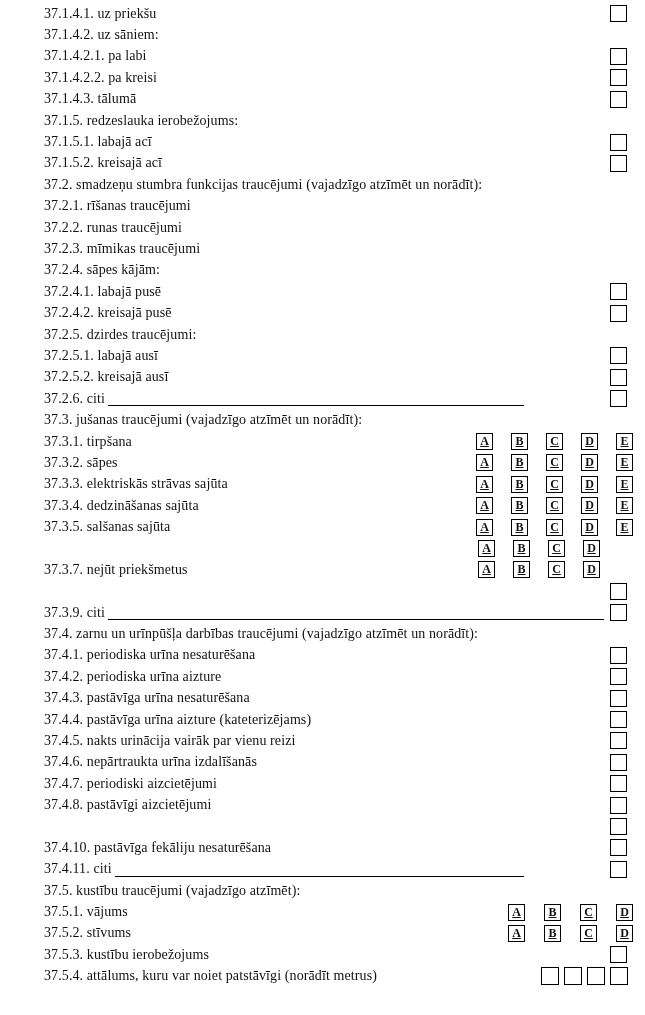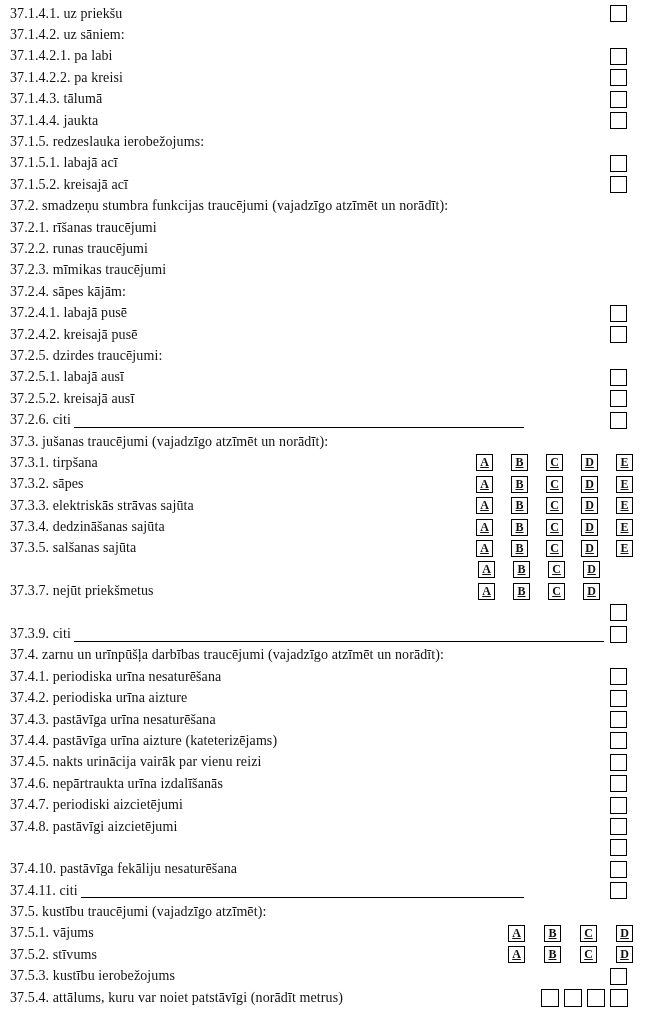--- a/index.html
+++ b/index.html
@@ -16,20 +16,21 @@
   .form {
     padding: 3px 12px 2px 10px;
     box-sizing: border-box;
     width: 645px;
   }
   .row {
     display: flex;
     align-items: center;
     height: 21.4px;
     white-space: nowrap;
+    margin-left: 34px;
   }
   .row-text {
     white-space: nowrap;
     letter-spacing: 0.1px;
   }
   .spacer { flex: 1 1 auto; }
   .checkbox {
     flex: 0 0 auto;
     width: 15px;
     height: 15px;
@@ -101,25 +102,20 @@
         <span class="row-text">37.1.4.2.2. pa kreisi</span>
         <span class="spacer"></span>
         <span class="checkbox"></span>
       </div>
       <div class="row">
         <span class="row-text">37.1.4.3. tālumā</span>
         <span class="spacer"></span>
         <span class="checkbox"></span>
       </div>
       <div class="row">
-        <span class="row-text">37.1.4.4. jaukta</span>
-        <span class="spacer"></span>
-        <span class="checkbox"></span>
-      </div>
-      <div class="row">
         <span class="row-text">37.1.5. redzeslauka ierobežojums:</span>
         <span class="spacer"></span>
       </div>
       <div class="row">
         <span class="row-text">37.1.5.1. labajā acī</span>
         <span class="spacer"></span>
         <span class="checkbox"></span>
       </div>
       <div class="row">
         <span class="row-text">37.1.5.2. kreisajā acī</span>

